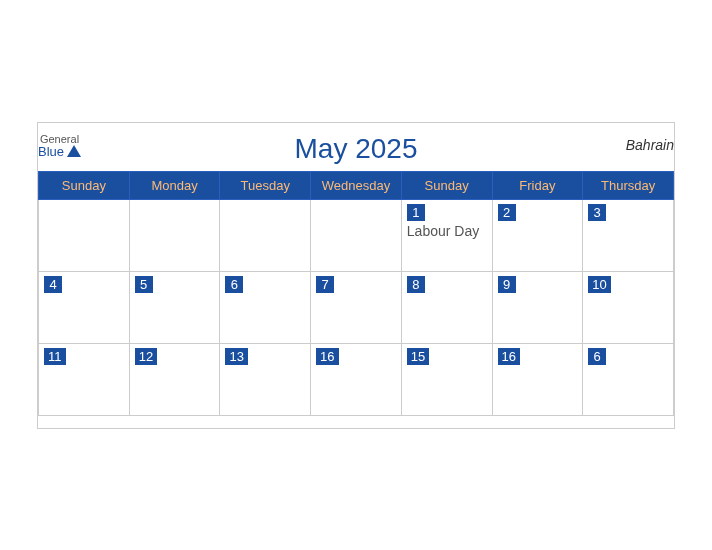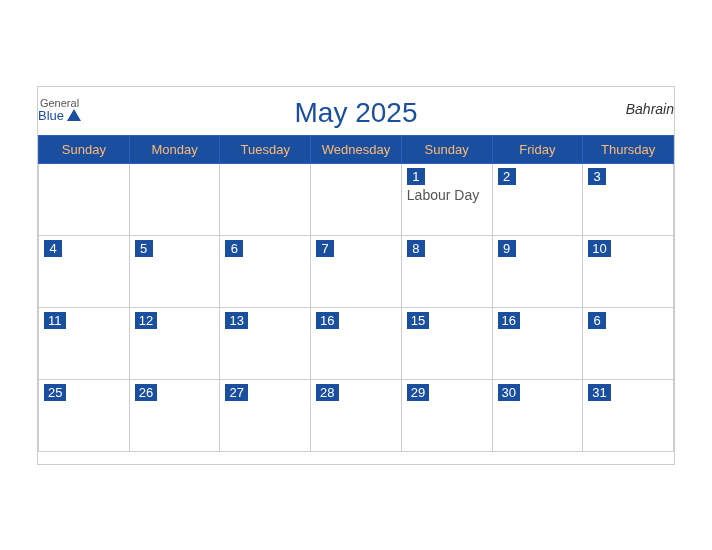--- a/index.html
+++ b/index.html
@@ -155,24 +155,15 @@
         </tr>
         <tr>
           <td><span class="day-number">11</span></td>
           <td><span class="day-number">12</span></td>
           <td><span class="day-number">13</span></td>
           <td><span class="day-number">16</span></td>
           <td><span class="day-number">15</span></td>
           <td><span class="day-number">16</span></td>
           <td><span class="day-number">6</span></td>
         </tr>
-        <tr>
-          <td><span class="day-number">25</span></td>
-          <td><span class="day-number">26</span></td>
-          <td><span class="day-number">27</span></td>
-          <td><span class="day-number">28</span></td>
-          <td><span class="day-number">29</span></td>
-          <td><span class="day-number">30</span></td>
-          <td><span class="day-number">31</span></td>
-        </tr>
       </tbody>
   </table>
 </div>
 
 </body></html>

